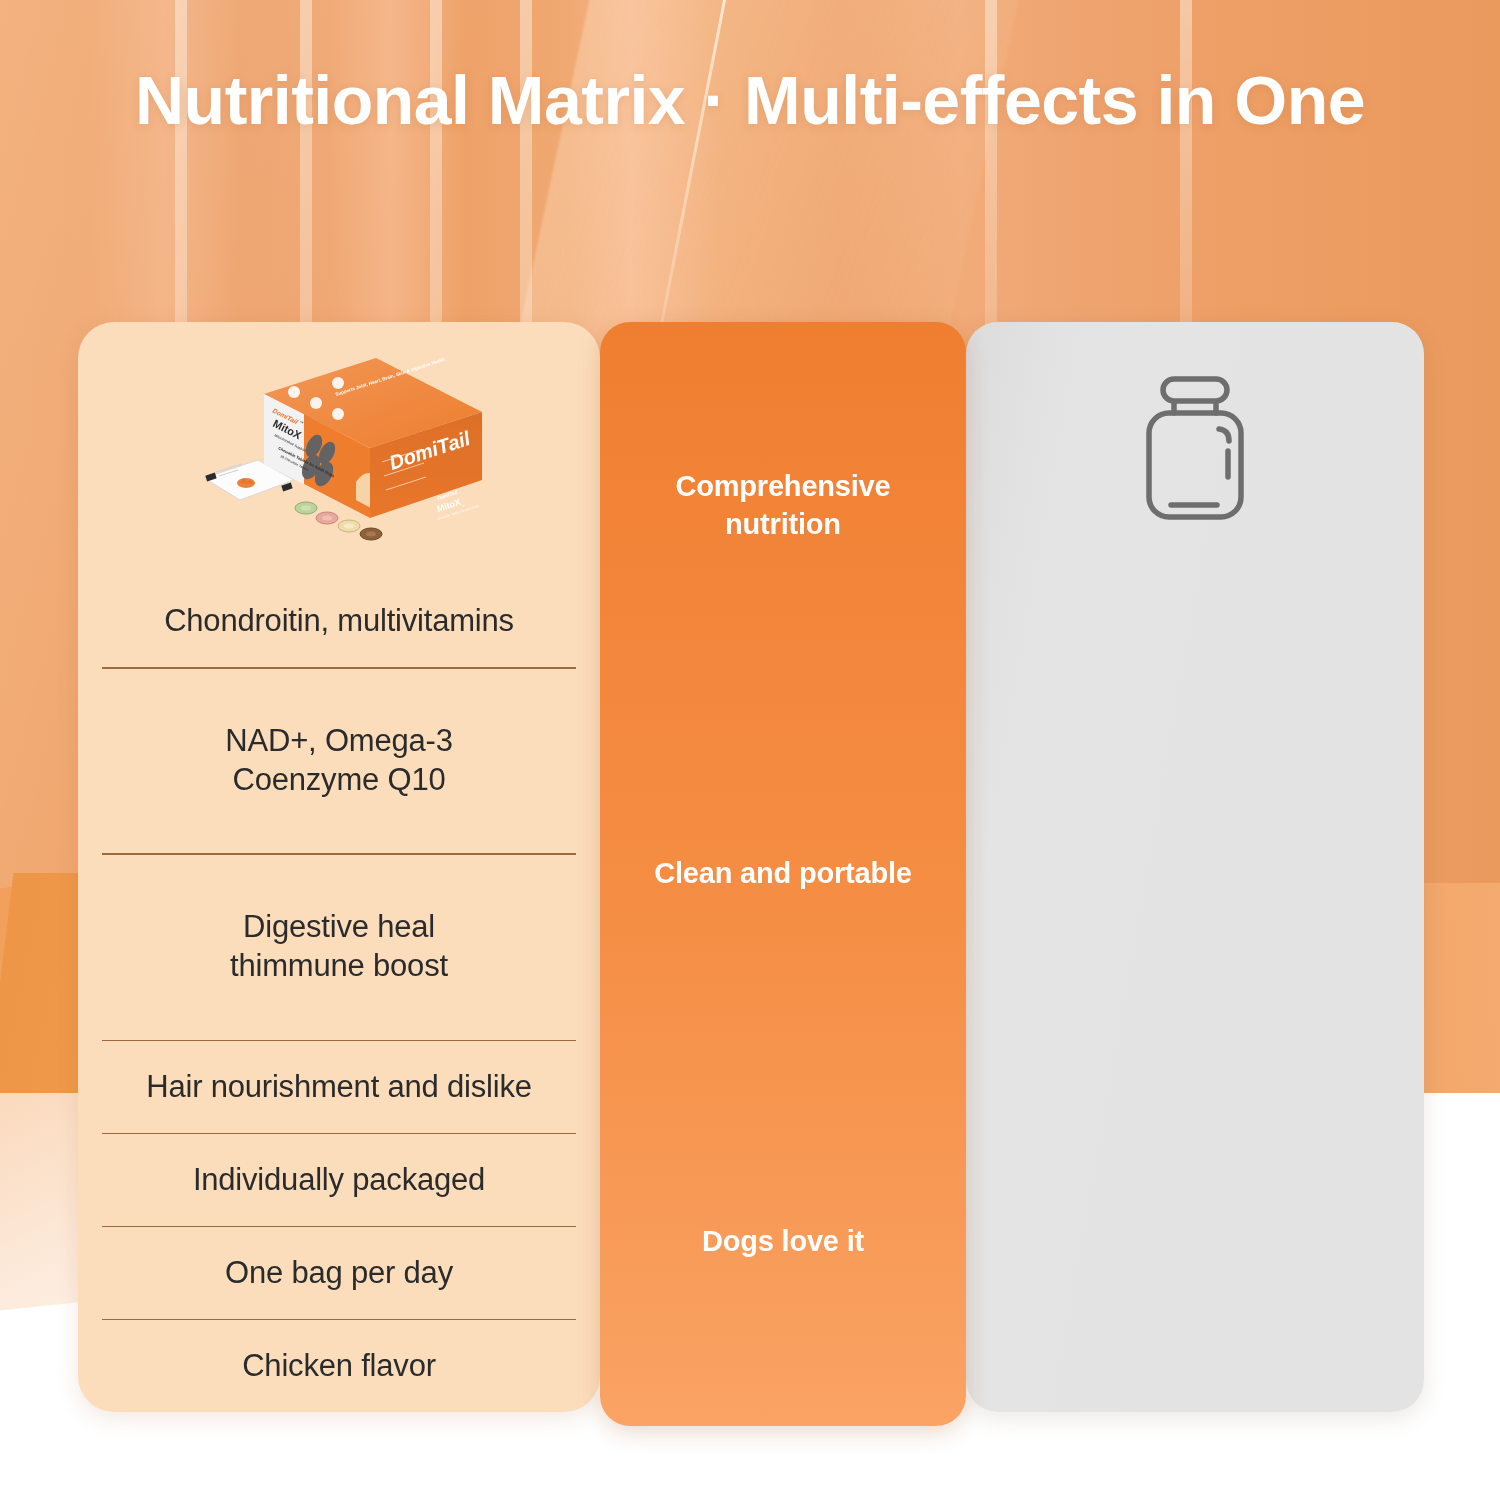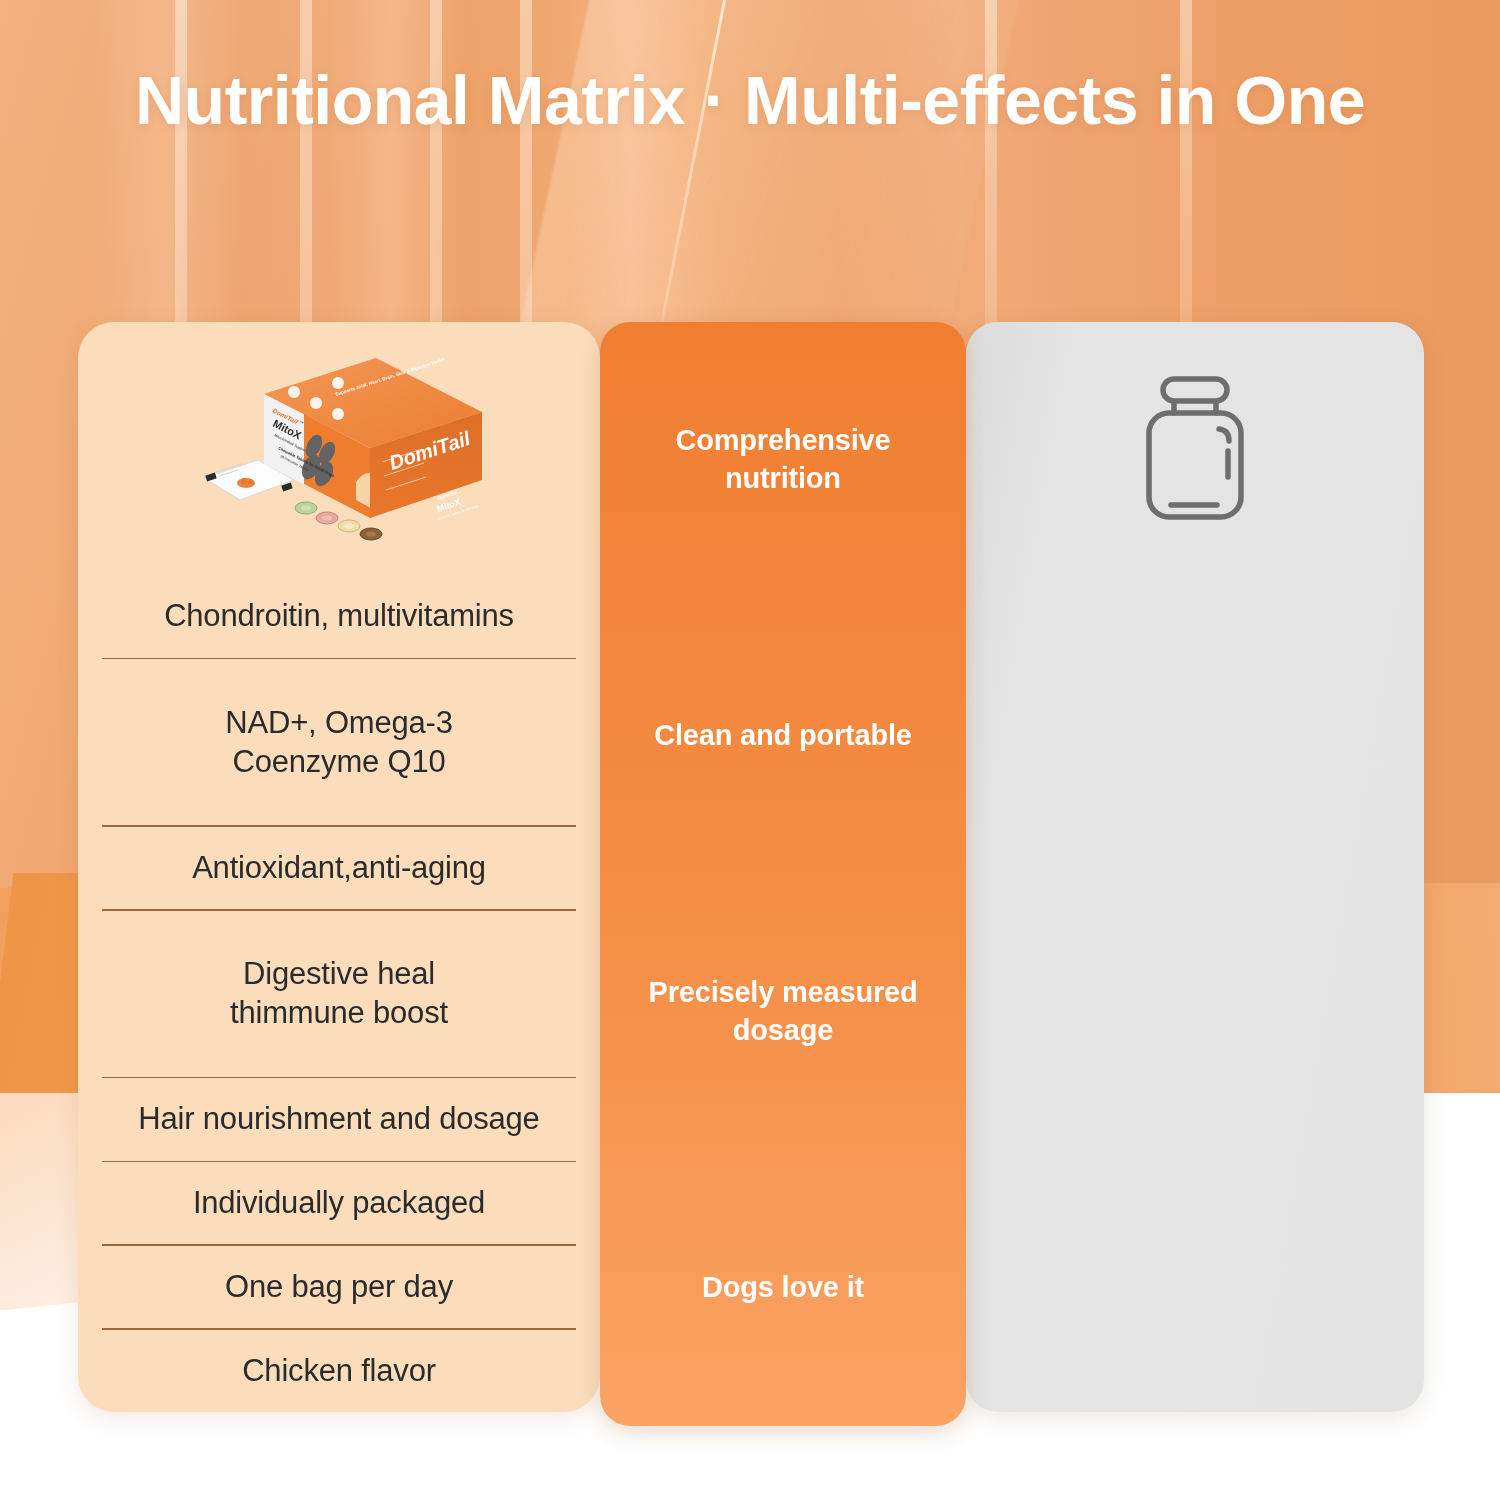--- a/index.html
+++ b/index.html
@@ -315,35 +315,33 @@
               <stop offset="0" stop-color="#000000" stop-opacity="0.22"></stop>
               <stop offset="1" stop-color="#000000" stop-opacity="0"></stop>
             </linearGradient>
           </defs>
         </svg>
       </div>
 
       <div class="rows" id="list-left">
         <div class="row flex1">Chondroitin, multivitamins</div>
         <div class="row flex2">NAD+, Omega-3<br>Coenzyme Q10</div>
-        <div class="row flex1">Antioxidant,anti-aging</div>
         <div class="row flex2">Digestive heal<br>thimmune boost</div>
-        <div class="row flex1">Hair nourishment and dosage</div>
+        <div class="row flex1">Hair nourishment and dislike</div>
         <div class="row flex1">Individually packaged</div>
         <div class="row flex1">One bag per day</div>
         <div class="row flex1">Chicken flavor</div>
       </div>
     </div>
 
     <div class="card" id="card-mid">
       <div class="photo-zone"></div>
       <div class="rows" id="list-mid">
         <div class="row flex1">Comprehensive<br>nutrition</div>
         <div class="row flex1">Clean and portable</div>
-        <div class="row flex1">Precisely measured<br>dosage</div>
         <div class="row flex1">Dogs love it</div>
       </div>
     </div>
 
     <div class="card" id="card-right">
       <div class="icon-zone">
         <svg width="108" height="150" viewBox="0 0 108 150">
           <g fill="none" stroke="#6E6E6E" stroke-width="5.5" stroke-linecap="round" stroke-linejoin="round">
             <rect x="22" y="6" width="64" height="22" rx="11"></rect>
             <line x1="33" y1="30" x2="33" y2="40"></line>

